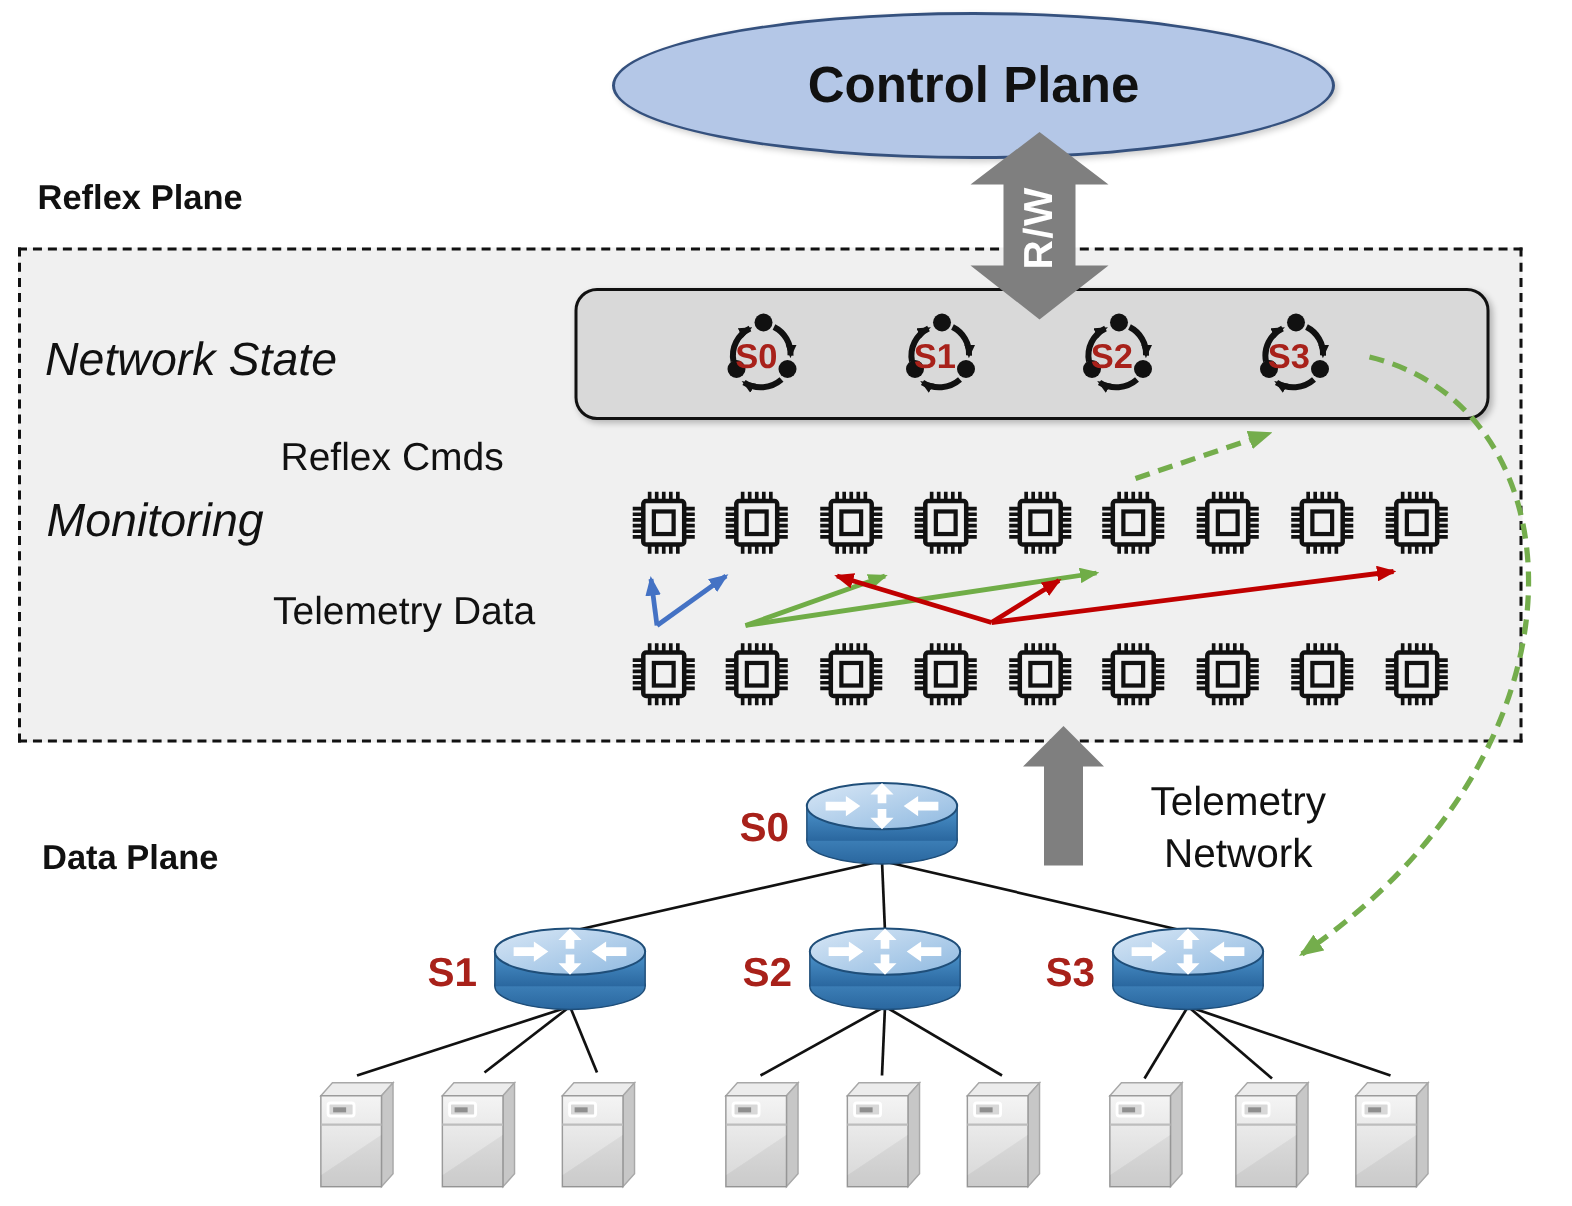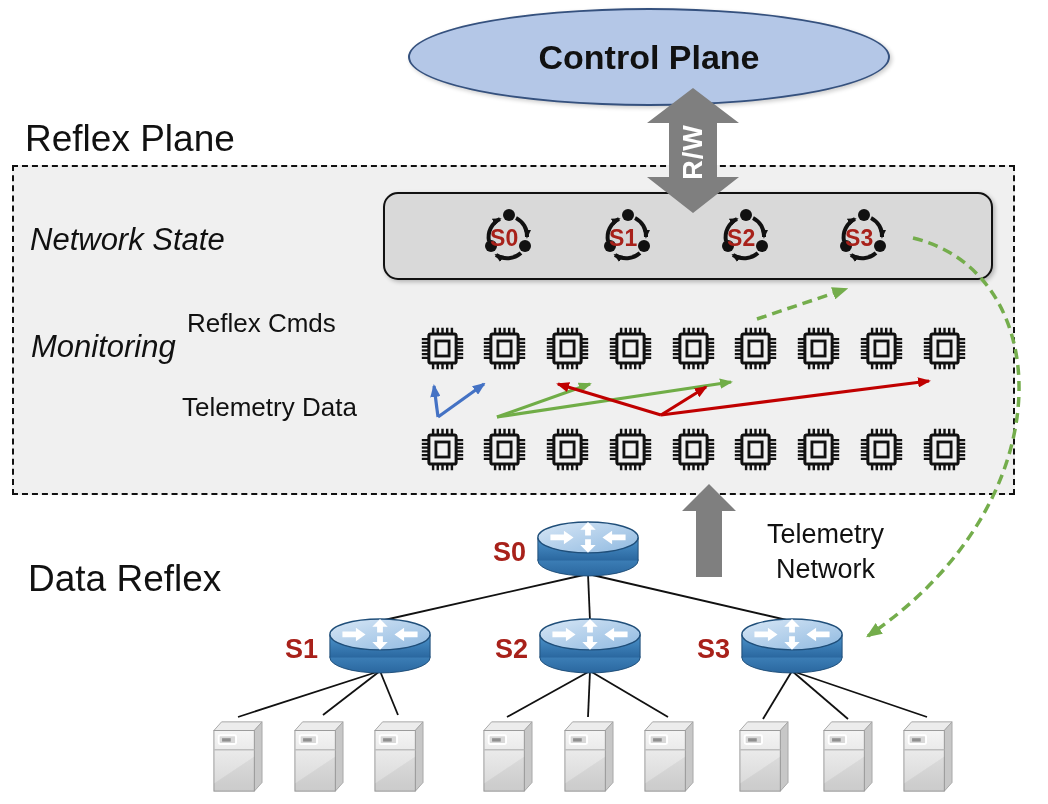--- a/index.html
+++ b/index.html
@@ -9,21 +9,21 @@
   .reflex-box{position:absolute;left:12px;top:165px;width:1003px;height:330px;
               background:#f0f0f0;border:2.5px dashed #111;box-sizing:border-box;}
   .state-box{position:absolute;left:383px;top:192px;width:610px;height:88px;
              background:#d9d9d9;border:2.5px solid #111;border-radius:15px;box-sizing:border-box;
              box-shadow:2px 2px 4px rgba(0,0,0,.25);}
   .ellipse{position:absolute;left:408px;top:8px;width:482px;height:98px;border-radius:50%;
            background:#b4c7e7;border:2.5px solid #35517e;box-sizing:border-box;
            display:flex;align-items:center;justify-content:center;
            box-shadow:2px 2px 4px rgba(0,0,0,.2);}
   .ellipse span{font-size:34px;font-weight:bold;}
-  .h1{position:absolute;font-size:37px;font-weight:normal;white-space:nowrap;}
+  .h1{position:absolute;font-size:23px;font-weight:bold;white-space:nowrap;}
   .row-label{position:absolute;font-size:31px;font-style:italic;white-space:nowrap;}
   .flow-label{position:absolute;font-size:26px;white-space:nowrap;}
   .tele-reports{position:absolute;left:738px;top:517px;width:175px;text-align:center;
                 font-size:27px;line-height:35px;}
   .rw-label{position:absolute;left:693px;top:152px;transform:translate(-50%,-50%) rotate(-90deg);
             color:#fff;font-weight:bold;font-size:27px;letter-spacing:1px;}
   .state-icon{position:absolute;width:64px;height:64px;}
   .state-icon svg{position:absolute;left:0;top:0;}
   .state-icon .slabel{position:absolute;left:44%;top:55%;transform:translate(-50%,-50%);
             color:#a8211a;font-weight:bold;font-size:23px;}
@@ -122,26 +122,26 @@
   </svg>
 
   <div class="reflex-box"></div>
   <div class="state-box"></div>
 
   <div class="ellipse">
     <span>Control Plane</span>
   </div>
 
   <div class="h1" style="left:25px;top:118px;">Reflex Plane</div>
-  <div class="h1" style="left:28px;top:558px;">Data Reflex</div>
+  <div class="h1" style="left:28px;top:558px;">Data Plane</div>
 
   <div class="row-label" style="left:30px;top:222px;">Network State</div>
   <div class="row-label" style="left:31px;top:329px;">Monitoring</div>
 
-  <div class="flow-label" style="left:187px;top:308px;">Reflex Cmds</div>
+  <div class="flow-label" style="left:187px;top:289px;">Reflex Cmds</div>
   <div class="flow-label" style="left:182px;top:392px;">Telemetry Data</div>
 
   <div class="tele-reports">
     <div>Telemetry</div>
     <div>Network</div>
   </div>
 
   <div id="state-icons">
       <div class="state-icon" style="left: 476px; top: 203px;">
         <svg width="100%" height="100%">

